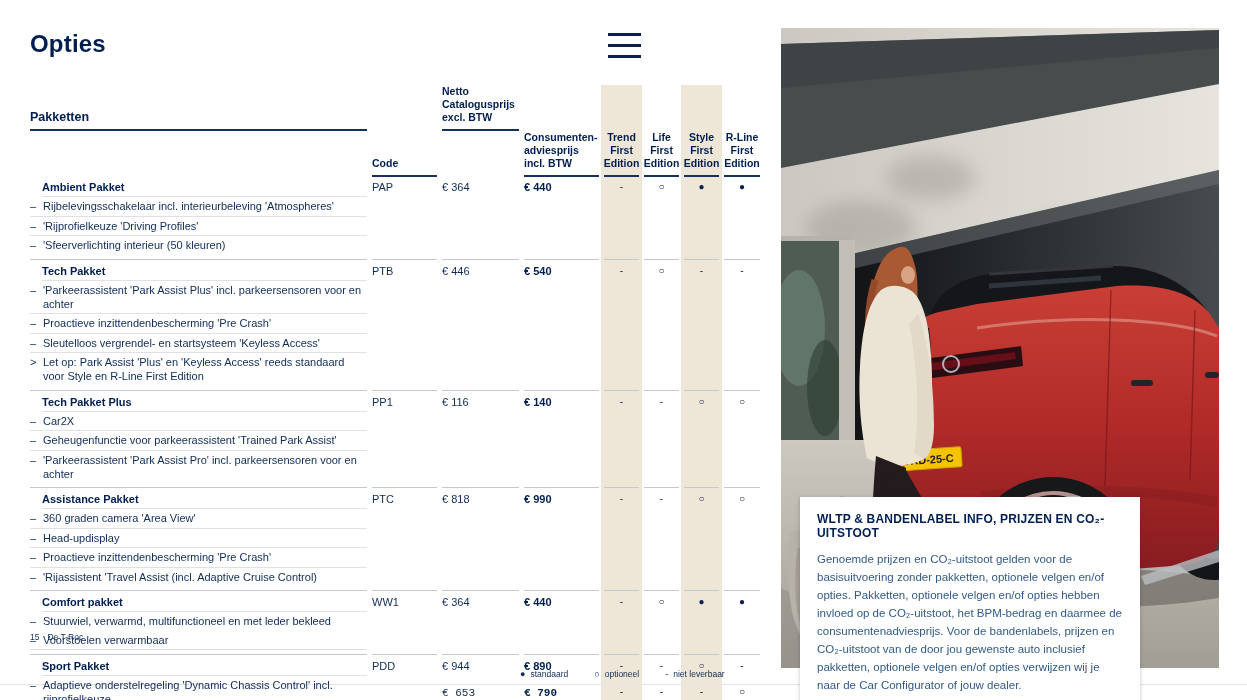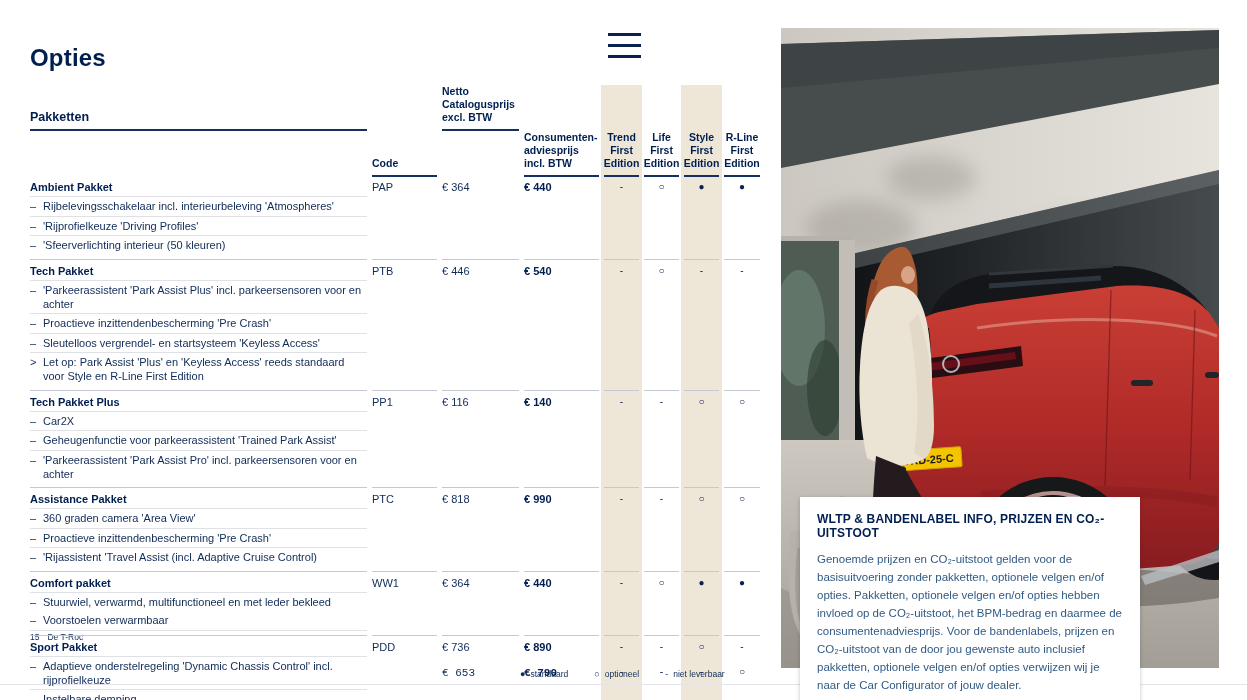--- a/index.html
+++ b/index.html
@@ -2,21 +2,21 @@
 <html><head>
 <meta charset="utf-8">
 <style>
   html,body{margin:0;padding:0;}
   body{
     width:1247px;height:700px;position:relative;overflow:hidden;
     background:#ffffff;color:#0f2a57;
     font-family:"Liberation Sans", sans-serif;
   }
   .page-title{
-    position:absolute;left:30px;top:44px;margin:0;
+    position:absolute;left:30px;top:30px;margin:0;
     font-size:24px;font-weight:bold;color:#001e50;letter-spacing:.2px;
   }
   .menu-btn{
     position:absolute;left:608px;top:33px;width:33px;height:25px;
     display:flex;flex-direction:column;justify-content:space-between;
     background:none;border:none;padding:0;cursor:pointer;
   }
   .menu-btn span{display:block;height:3px;background:#0c2050;}
 
   
@@ -34,21 +34,21 @@
   .header-row{min-height:64px;}
   .header-row .cell{
     display:flex;align-items:flex-end;padding-bottom:5px;
     border-bottom:2px solid #15305f;font-weight:bold;color:#001e50;
     font-size:10.5px;line-height:13px;
   }
   .group-h{font-size:12.5px !important;}
   .pre{white-space:pre-line;}
   .center{justify-content:center;text-align:center;}
 
-  .pkg .name{font-weight:bold;color:#001e50;padding-top:3px;padding-bottom:2px;}
+  .pkg .name{font-weight:bold;color:#001e50;padding-top:3px;padding-bottom:2px;margin-left:12px;}
   .pkg .code{padding-top:3px;}
   .pkg .price{padding-top:3px;}
   .bold{font-weight:bold;color:#001e50;}
   .mark{text-align:center;padding-top:3px;font-size:10px;color:#0c2050;}
   .vc{align-self:center;padding-top:0 !important;font-family:Liberation Mono, monospace;}
 
   .item{padding:2px 0 2.5px;padding-left:13px;text-indent:-13px;}
   .prefix{display:inline-block;width:13px;text-indent:0;}
   .sep-light{border-bottom:1px solid #e0e0e7;}
   .boundary{height:4px;margin-bottom:2px;}
@@ -213,20 +213,23 @@
             <div class="cell c4 price bold">€ 990</div>
             <div class="cell mark c5">-</div>
             <div class="cell mark c6">-</div>
             <div class="cell mark c7">○</div>
             <div class="cell mark c8">○</div>
           </div>
           <div class="trow">
             <div class="cell c1 item sep-light"><div class="prefix">–</div><span>360 graden camera 'Area View'</span></div>
           </div>
           <div class="trow">
+            <div class="cell c1 item sep-light"><div class="prefix">–</div><span>Head-updisplay</span></div>
+          </div>
+          <div class="trow">
             <div class="cell c1 item sep-light"><div class="prefix">–</div><span>Proactieve inzittendenbescherming 'Pre Crash'</span></div>
           </div>
           <div class="trow">
             <div class="cell c1 item"><div class="prefix">–</div><span>'Rijassistent 'Travel Assist (incl. Adaptive Cruise Control)</span></div>
           </div>
           <div class="trow boundary">
             <div class="cell c1"></div>
             <div class="cell c2"></div>
             <div class="cell c3"></div>
             <div class="cell c4"></div>
@@ -261,21 +264,21 @@
             <div class="cell c5"></div>
             <div class="cell c6"></div>
             <div class="cell c7"></div>
             <div class="cell c8"></div>
           </div>
         </div>
         <div class="pkg">
           <div class="trow">
             <div class="cell c1 name sep-light">Sport Pakket</div>
             <div class="cell c2 code">PDD</div>
-            <div class="cell c3 price">€ 736</div>
+            <div class="cell c3 price">€ 944</div>
             <div class="cell c4 price bold">€ 890</div>
             <div class="cell mark c5">-</div>
             <div class="cell mark c6">-</div>
             <div class="cell mark c7">○</div>
             <div class="cell mark c8">-</div>
           </div>
           <div class="trow">
             <div class="cell c1 item sep-light"><div class="prefix">–</div><span>Adaptieve onderstelregeling 'Dynamic Chassis Control' incl. rijprofielkeuze</span></div>
             <div class="cell c3 price vc">€ 653</div>
             <div class="cell c4 price bold vc">€ 790</div>

